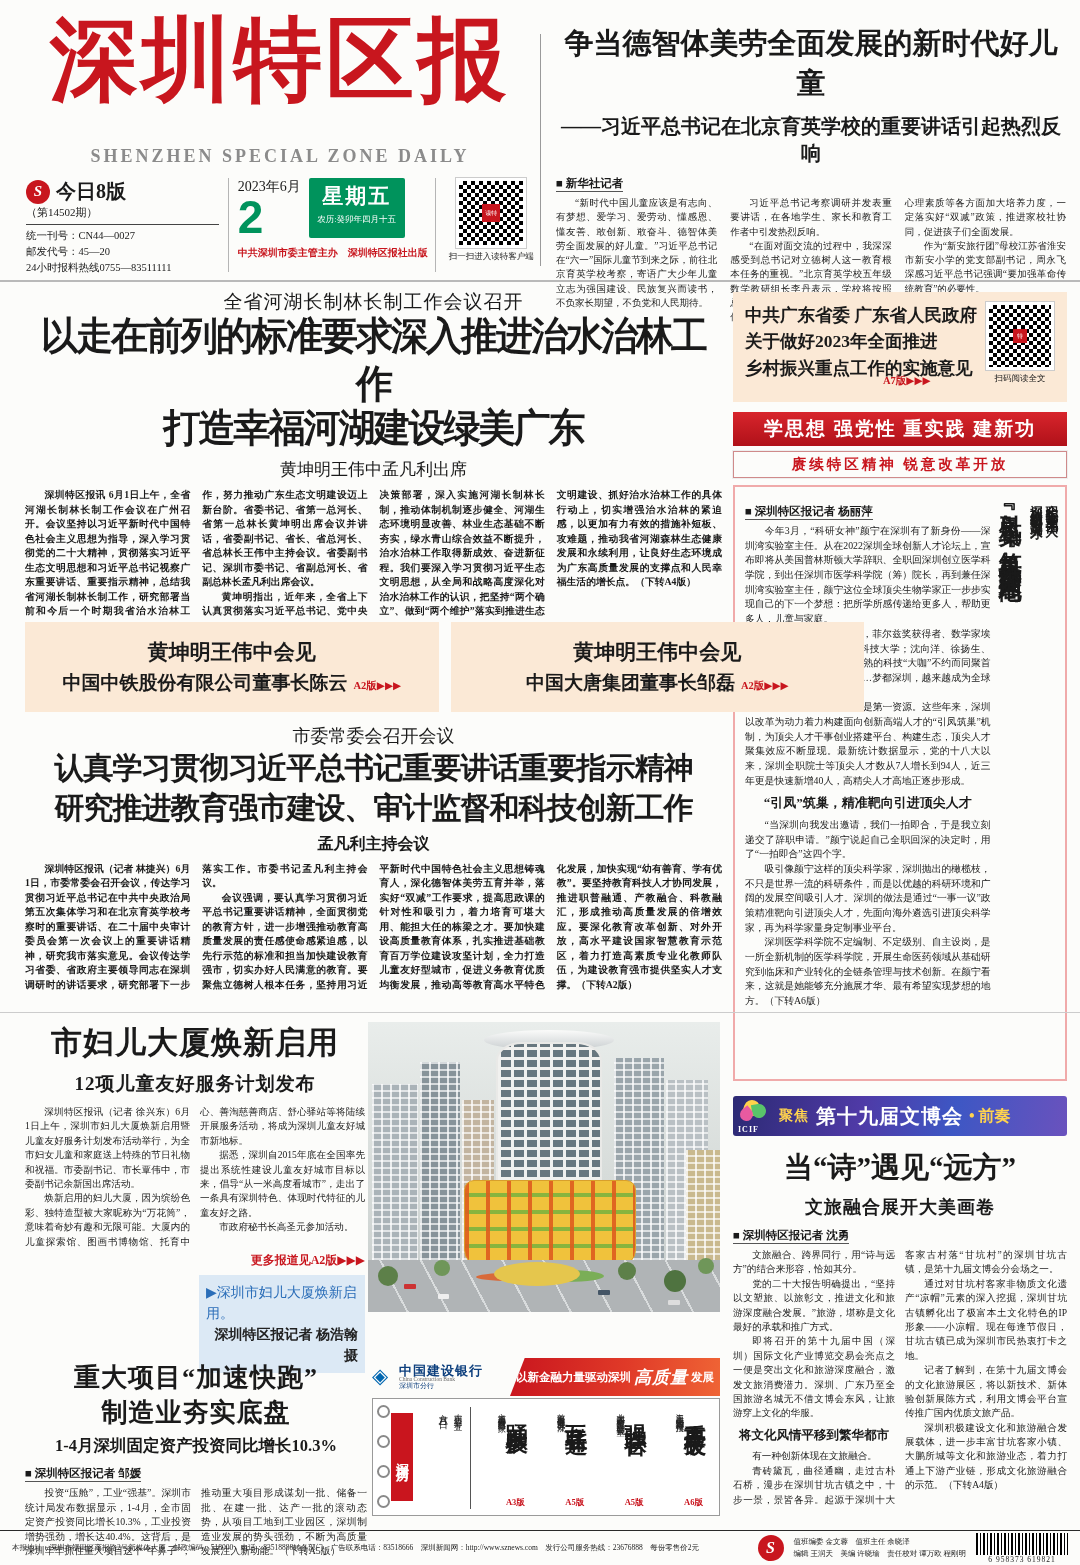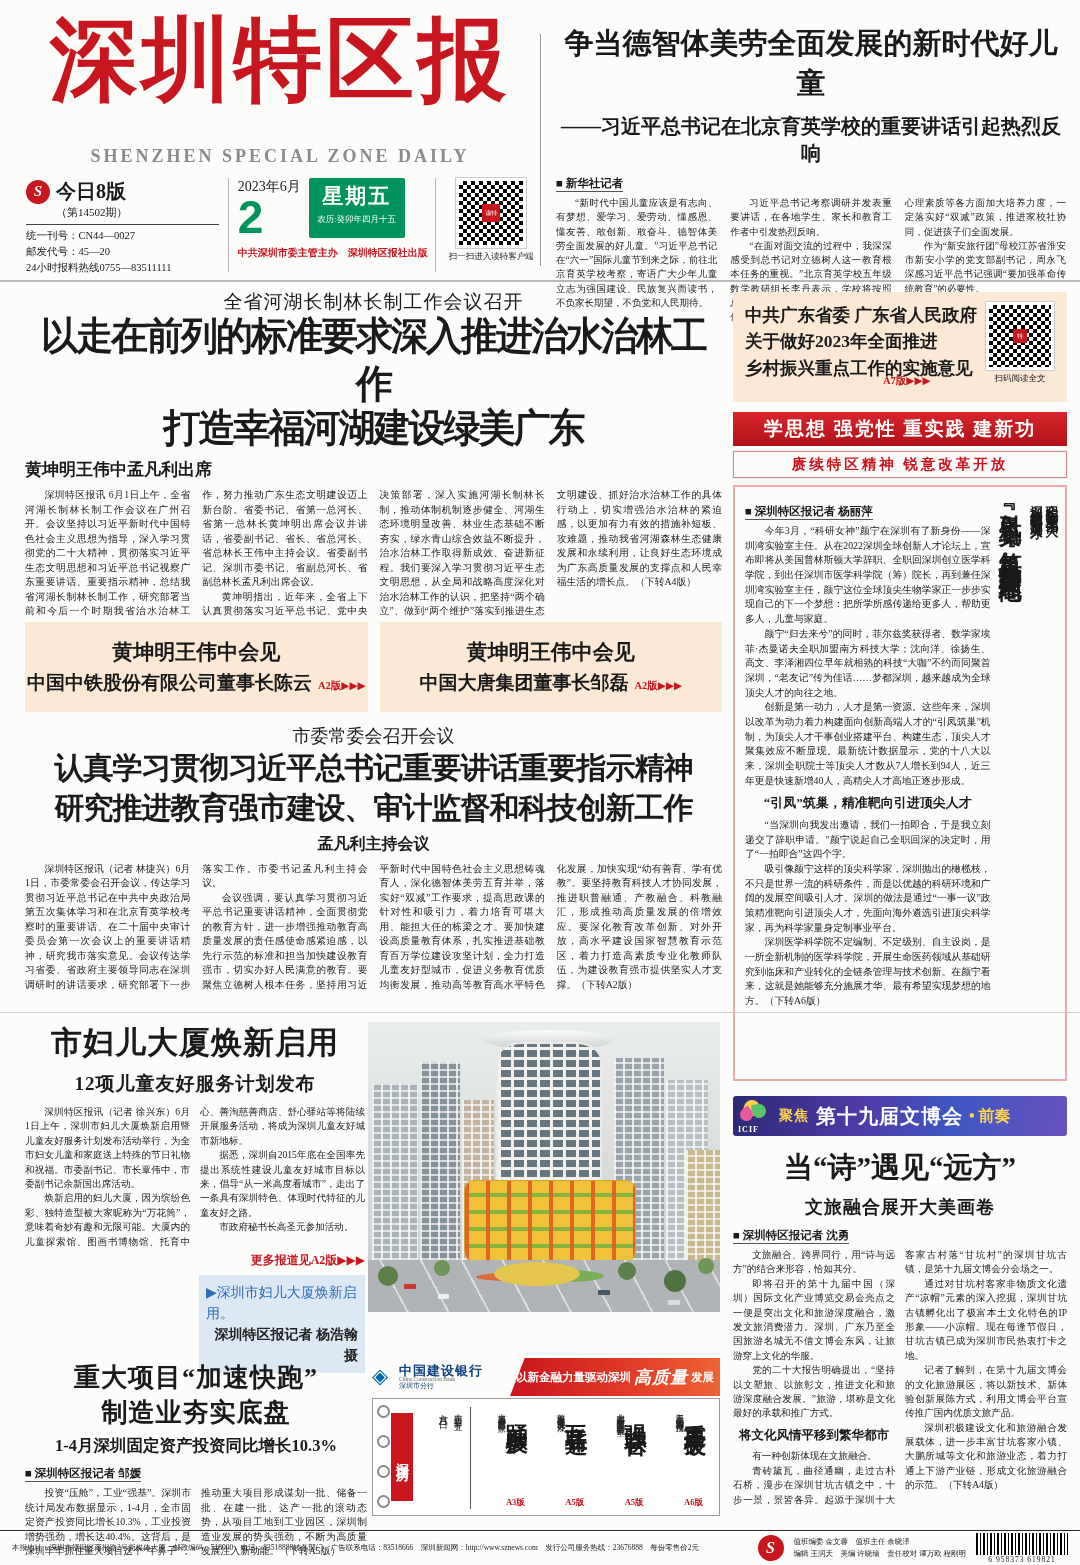--- a/index.html
+++ b/index.html
@@ -10,21 +10,21 @@
   .mh-title{position:absolute;left:30px;top:6px;width:500px;font-size:88px;line-height:1.25;
     font-weight:900;color:#c8161e;letter-spacing:4px;text-align:center;transform:scaleY(1.04);}
   .mh-en{position:absolute;left:30px;top:146px;width:500px;text-align:center;font-size:18px;
     font-weight:700;letter-spacing:3px;color:#8b8b8b;}
   .mh-info{position:absolute;left:26px;top:178px;width:512px;height:94px;display:flex;}
   .mi-col1{width:198px;}
   .mi-r1{display:flex;align-items:center;gap:6px;}
   .logo-circ{width:24px;height:24px;border-radius:50%;background:#c8161e;color:#fff;font-weight:900;
     font-style:italic;display:flex;align-items:center;justify-content:center;font-size:15px;flex:none;}
   .mi-ed{font-size:20px;font-weight:900;}
-  .mi-issue{font-size:11px;margin-left:30px;}
+  .mi-issue{font-size:11px;}
   .mi-hr{border-top:1.5px solid #444;margin:4px 0 3px;}
   .mi-small{font-size:10.5px;line-height:1.5;}
   .vdiv{width:1px;background:#b5b5b5;margin:0 9px;}
   .mi-col2{width:188px;display:flex;flex-direction:column;}
   .mi-daterow{display:flex;}
   .mi-ym{font-size:14px;}
   .mi-day{font-size:46px;font-weight:900;color:#00935c;line-height:.95;
     font-family:"Liberation Sans","DejaVu Sans",sans-serif;}
   .mi-green{margin-left:8px;width:96px;height:60px;background:#00935c;color:#fff;text-align:center;
     border-radius:2px;padding-top:4px;box-sizing:border-box;}
@@ -49,23 +49,23 @@
   .byline{font-size:11.5px;font-weight:700;margin:9px 0 5px;}
   .byline span{border-bottom:1.5px solid #555;padding-bottom:2px;}
   .tra-body{columns:3;column-gap:13px;font-size:9.5px;line-height:1.5;text-align:justify;
     max-height:132px;overflow:hidden;}
   .hr-main{position:absolute;left:0;top:280px;width:1080px;height:2px;background:#b9b9b9;}
   
   .ma{position:absolute;left:25px;top:289px;width:697px;}
   .kicker{font-size:19px;text-align:center;letter-spacing:1px;}
   .ma-t{font-size:37px;font-weight:900;text-align:center;letter-spacing:-2px;line-height:1.22;
     font-family:"Liberation Sans","DejaVu Sans",sans-serif;transform:scaleY(1.05);}
-  .ma-att{font-size:17px;font-weight:700;margin:8px 0 7px;}
+  .ma-att{font-size:17px;font-weight:400;text-align:center;margin:8px 0 7px;}
   .body4{columns:4;column-gap:12px;font-size:9.8px;line-height:1.48;text-align:justify;
-    max-height:150px;overflow:hidden;}
+    max-height:150px;overflow:hidden;font-weight:bold;}
   
   .rcol{position:absolute;left:733px;top:292px;width:334px;}
   .gd-box{background:#fbe9d6;padding:10px 10px 8px 12px;height:110px;box-sizing:border-box;position:relative;}
   .gd-l{font-size:17.5px;font-weight:900;line-height:1.5;width:238px;}
   .gd-page{position:absolute;left:150px;top:82px;color:#c8161e;font-size:11px;font-weight:700;}
   .gd-qr{position:absolute;right:8px;top:10px;width:78px;text-align:center;}
   .gd-qr .qr{width:62px;height:62px;margin:0 auto;}
   .gd-qrlabel{font-size:8.5px;margin-top:3px;}
   .red-bar{margin-top:10px;height:34px;background:linear-gradient(180deg,#d8252c,#b01119);color:#fff;
     font-size:19px;font-weight:900;letter-spacing:2px;display:flex;align-items:center;justify-content:center;}
@@ -75,21 +75,21 @@
     padding:8px 6px 8px 10px;display:flex;}
   .t-left{flex:1;min-width:0;}
   .t-body{font-size:9.8px;line-height:1.5;text-align:justify;max-height:545px;overflow:hidden;}
   .t-sub{font-size:13px;font-weight:900;text-align:center;text-indent:0;margin:5px 0;}
   .t-right{display:flex;margin-left:7px;flex:none;}
   .vtext{writing-mode:vertical-rl;}
   .t-vtitle{font-size:23px;font-weight:900;letter-spacing:2px;line-height:1.05;}
   .t-vkick{margin-left:6px;font-size:12.5px;font-weight:700;line-height:1.25;display:flex;}
   .t-vkick .vtext{letter-spacing:2px;}
   
-  .meet-row{position:absolute;left:25px;top:622px;width:697px;display:flex;gap:12px;height:90px;border-radius:14px;}
+  .meet-row{position:absolute;left:25px;top:622px;width:839px;display:flex;gap:12px;height:90px;border-radius:14px;}
   .meet-box{flex:1;background:#fbe9d6;display:flex;flex-direction:column;align-items:center;
     justify-content:center;gap:4px;}
   .meet-t1{font-size:21px;font-weight:900;}
   .meet-row2{display:flex;align-items:baseline;gap:6px;}
   .meet-t2{font-size:19px;font-weight:900;}
   .pageref{color:#c8161e;font-size:10.5px;font-weight:700;}
   
   .ca{position:absolute;left:25px;top:724px;width:697px;}
   .ca-k{font-size:18px;text-align:center;}
   .ca-t{font-size:30px;font-weight:900;text-align:center;line-height:1.33;letter-spacing:-1px;}
@@ -378,22 +378,22 @@
       <span class="ia-focus">聚焦</span>
       <span class="ia-bt">第十九届文博会</span>
       <span class="ia-tail">• 前奏</span>
     </div>
     <div class="ia-t">当“诗”遇见“远方”</div>
     <div class="ia-s">文旅融合展开大美画卷</div>
     <div class="byline"><span>■ 深圳特区报记者 沈勇</span></div>
     <div class="ia-body">
       <div>
           <p>文旅融合、跨界同行，用“诗与远方”的结合来形容，恰如其分。</p>
+          <p>党的二十大报告明确提出，“坚持以文塑旅、以旅彰文，推进文化和旅游深度融合发展。”旅游，堪称是文化最好的承载和推广方式。</p>
           <p>即将召开的第十九届中国（深圳）国际文化产业博览交易会亮点之一便是突出文化和旅游深度融合，激发文旅消费潜力。深圳、广东乃至全国旅游名城无不借文博会东风，让旅游穿上文化的华服。</p>
-          <p>党的二十大报告明确提出，“坚持以文塑旅、以旅彰文，推进文化和旅游深度融合发展。”旅游，堪称是文化最好的承载和推广方式。</p>
         </div>
       <p class="ia-sub">将文化风情平移到繁华都市</p>
       <div>
           <p>有一种创新体现在文旅融合。</p>
           <p>青砖黛瓦，曲径通幽，走过古朴石桥，漫步在深圳甘坑古镇之中，十步一景，景皆各异。起源于深圳十大客家古村落“甘坑村”的深圳甘坑古镇，是第十九届文博会分会场之一。</p>
           <p>通过对甘坑村客家非物质文化遗产“凉帽”元素的深入挖掘，深圳甘坑古镇孵化出了极富本土文化特色的IP形象——小凉帽。现在每逢节假日，甘坑古镇已成为深圳市民热衷打卡之地。</p>
           <p>记者了解到，在第十九届文博会的文化旅游展区，将以新技术、新体验创新展陈方式，利用文博会平台宣传推广国内优质文旅产品。</p>
           <p>深圳积极建设文化和旅游融合发展载体，进一步丰富甘坑客家小镇、大鹏所城等文化和旅游业态，着力打通上下游产业链，形成文化旅游融合的示范。（下转A4版）</p>
         </div>
     </div>

